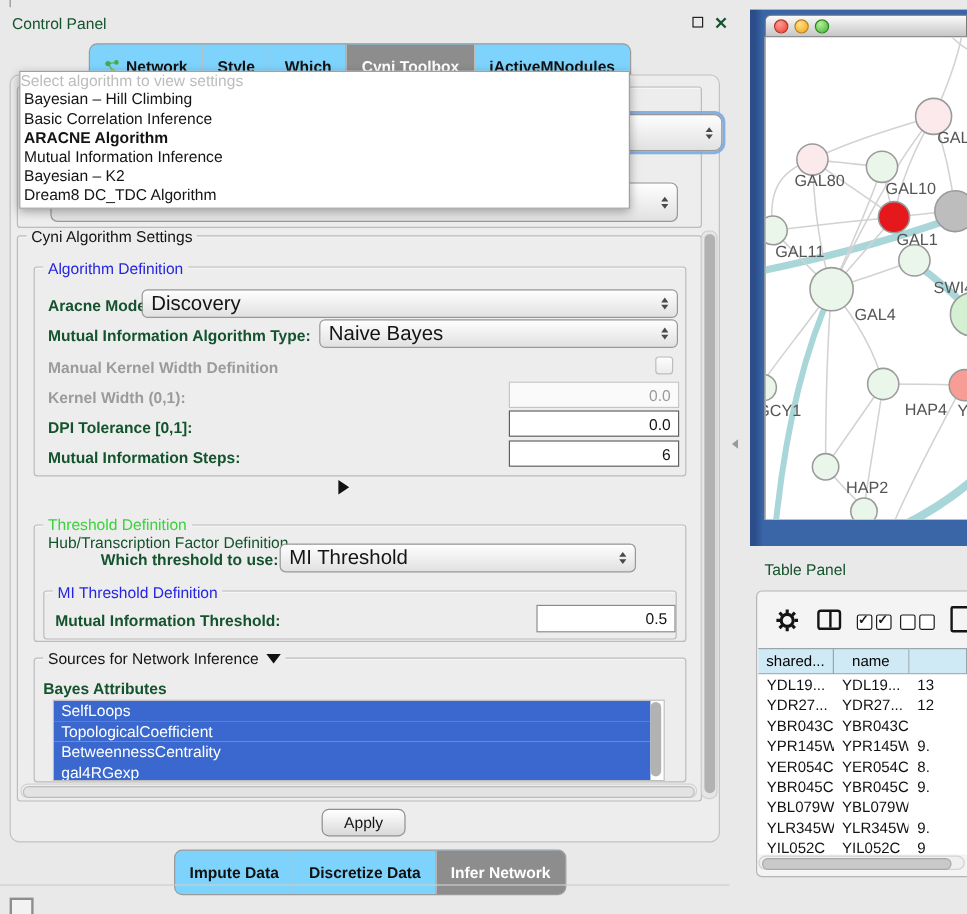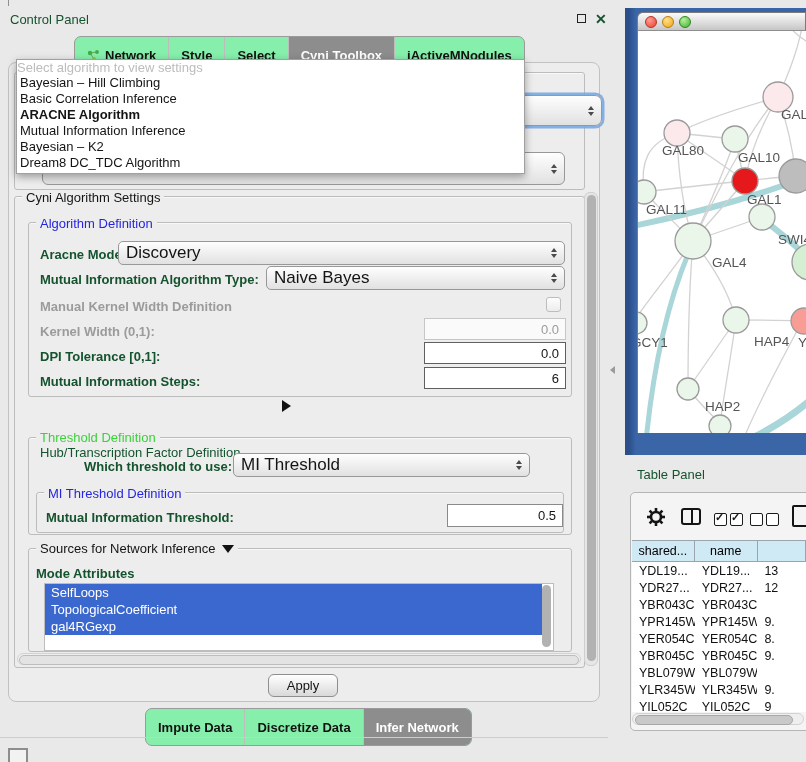--- a/index.html
+++ b/index.html
@@ -21,21 +21,21 @@
   .tri-up{width:0;height:0;border-left:3.5px solid transparent;border-right:3.5px solid transparent;
           border-bottom:4.5px solid #4a4a4a;}
   .tri-dn{width:0;height:0;border-left:3.5px solid transparent;border-right:3.5px solid transparent;
           border-top:4.5px solid #4a4a4a;}
   .field{position:absolute;background:#fff;border:1px solid #5f5f5f;font-size:13px;
          padding:0 6px;box-sizing:border-box;display:flex;align-items:center;justify-content:flex-end;}
   .field.off{background:#fafafa;border-color:#c6c6c6;color:#9b9b9b;}
   .checkbox{position:absolute;width:15px;height:15px;border:1px solid #bdbdbd;border-radius:3px;
             background:linear-gradient(#fdfdfd,#ececec);box-sizing:border-box;}
   .tabbar{position:absolute;display:flex;border:1px solid #9a9a9a;border-radius:7px;
-          background:#86efac;overflow:hidden;height:38px;box-sizing:border-box;}
+          background:#7dd3fc;overflow:hidden;height:38px;box-sizing:border-box;}
   .seg{display:flex;align-items:center;gap:5px;padding:0 12px;font-size:13px;font-weight:bold;
        color:#111;border-left:1px solid #bdbdbd;white-space:nowrap;}
   .seg:first-child{border-left:none;}
   .seg.selected{background:var(--tab-gray,#8d8d8d);color:#fff;}
   .popup{position:absolute;background:#fff;border:1px solid #a0a0a0;
          box-shadow:0 3px 8px rgba(0,0,0,.35);z-index:50;}
   .pitem{height:16px;line-height:16px;font-size:13px;padding-left:3px;white-space:nowrap;}
   .pplaceholder{height:15px;line-height:15px;font-size:13px;color:#bcbcbc;text-align:left;}
   .attr{height:17px;line-height:17px;font-size:13px;color:#fff;padding-left:6px;
         background:var(--sel-blue,#3b68cf);white-space:nowrap;}
@@ -81,21 +81,21 @@
           <circle cx="3" cy="4" r="2.2" fill="#3fae49"></circle>
           <circle cx="10" cy="3" r="1.9" fill="#3fae49"></circle>
           <circle cx="7" cy="10" r="1.9" fill="#8bc34a"></circle>
         </svg>
         <span>Network</span>
       </div>
       <div class="seg">
         <span>Style</span>
       </div>
       <div class="seg">
-        <span>Select</span>
+        <span>Which</span>
       </div>
       <div class="seg selected">
         <span>Cyni Toolbox</span>
       </div>
       <div class="seg">
         <span>jActiveMNodules</span>
       </div>
     </div>
 
   <div class="abs" style="left:8px;top:62px;width:592px;height:640px;background:#ededed;border:1px solid #c2c2c2;border-radius:8px;box-sizing:border-box;"></div>
@@ -188,25 +188,26 @@
   <div class="group" style="left:36px;top:492px;width:526px;height:39px;"></div>
   <div class="legend blue" style="left:44px;top:486px;">MI Threshold Definition</div>
   <div class="lbl b" style="left:46px;top:510px;">Mutual Information Threshold:</div>
   <div class="field" style="left:447px;top:504px;width:116px;height:23px;border-color:#8a8a8a;">0.5</div>
 
   <div class="group" style="left:28px;top:548px;width:542px;height:102px;"></div>
   <div class="legend" style="left:36px;top:541px;display:flex;align-items:center;gap:6px;">
     <span>Sources for Network Inference</span>
     <span class="arrow-down"></span>
   </div>
-  <div class="lbl b" style="left:36px;top:566px;">Mode Attributes</div>
+  <div class="lbl b" style="left:36px;top:566px;">Bayes Attributes</div>
   <div class="abs" style="left:44px;top:583px;width:510px;height:68px;background:#fff;border:1px solid #bdbdbd;box-sizing:border-box;overflow:hidden;">
     <div id="attr-items" style="width:497px;">
         <div class="attr">SelfLoops</div>
         <div class="attr">TopologicalCoefficient</div>
+        <div class="attr">BetweennessCentrality</div>
         <div class="attr">gal4RGexp</div>
       </div>
   </div>
   <div class="vscroll" style="left:541px;top:585px;width:11px;height:64px;border:none;background:transparent;">
     <div class="vthumb" style="left:1px;top:0;width:9px;height:62px;"></div>
   </div>
 
   <div class="hscroll" style="left:17px;top:653px;width:564px;height:12px;">
     <div class="hthumb" style="left:1px;top:1px;width:558px;height:8px;"></div>
   </div>

